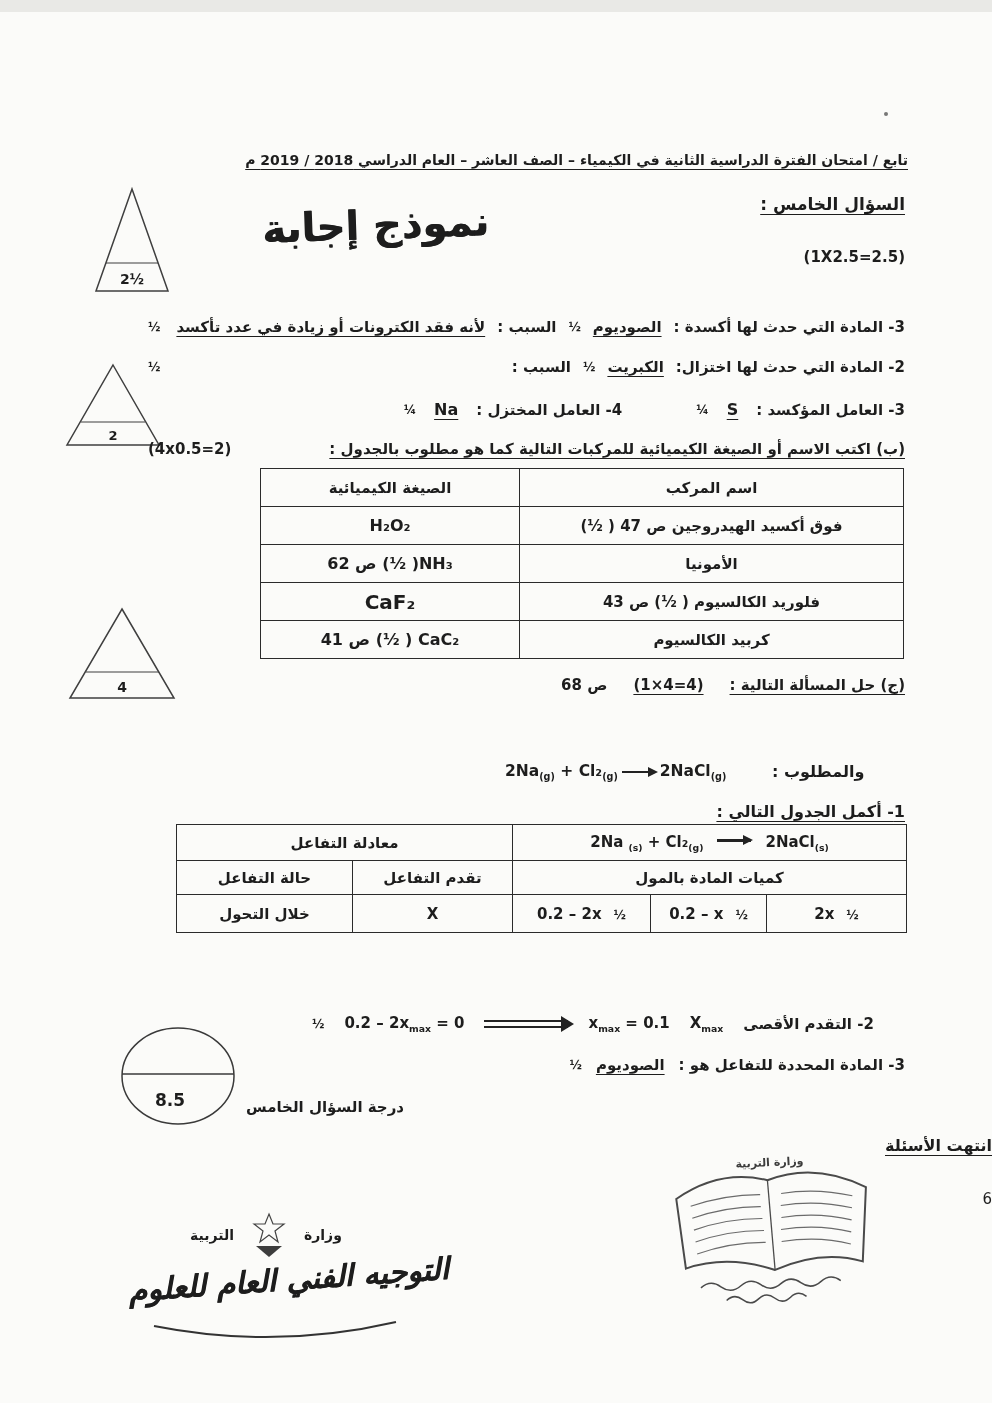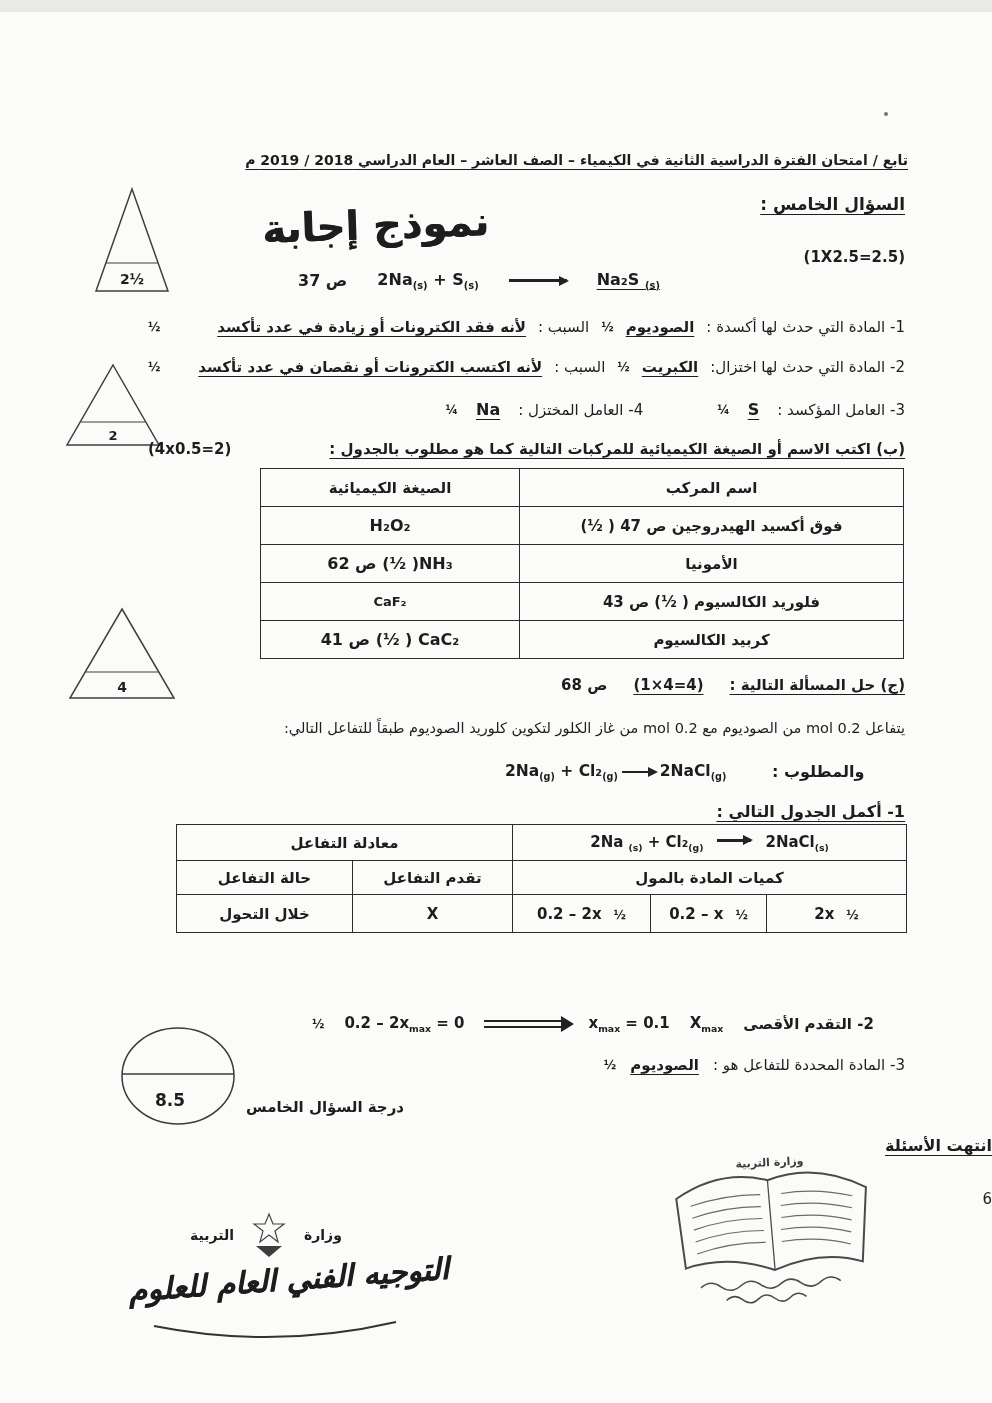--- a/index.html
+++ b/index.html
@@ -2,21 +2,21 @@
 <html lang="ar"><head>
 <meta charset="utf-8">
 <style>
   *{margin:0;padding:0;box-sizing:border-box}
   body{background:#e9e9e6;font-family:"DejaVu Sans",sans-serif}
   .page{position:relative;width:992px;height:1403px;margin:12px auto;background:#fbfbf9;color:#1d1d1d;overflow:hidden}
   .abs{position:absolute;white-space:nowrap}
   .row{position:absolute;display:flex;align-items:center;gap:22px;font-size:15px;white-space:nowrap}
   .rtl{direction:rtl}
   .b{font-weight:700}
-  .sb{font-weight:400}
+  .sb{font-weight:700}
   .ul{text-decoration:underline;text-underline-offset:4px;text-decoration-thickness:1.4px}
   .mk{font-size:12px;font-weight:700}
   .push{margin-right:auto}
   .arrow{display:inline-block;position:relative;height:2.4px;background:#222;vertical-align:middle}
   .arrow::after{content:"";position:absolute;right:-2px;top:50%;transform:translateY(-50%);
     border-left:10px solid #222;border-top:5px solid transparent;border-bottom:5px solid transparent}
   .arrow-lg{width:58px}.arrow-sm{width:34px}
   .dbl{display:inline-block;position:relative;width:84px;height:8px;border-top:2.2px solid #222;border-bottom:2.2px solid #222}
   .dbl::after{content:"";position:absolute;right:-6px;top:50%;transform:translateY(-50%);
     border-left:13px solid #222;border-top:8px solid transparent;border-bottom:8px solid transparent}
@@ -54,42 +54,35 @@
   <svg class="tri abs" style="top:174px;left:94px" width="76" height="108" viewBox="0 0 76 108">
     <polygon points="38,3 74,105 2,105"></polygon>
     <line x1="12" y1="77" x2="64" y2="77"></line>
     <text x="38" y="98" font-size="14">2½</text>
   </svg>
 
   <div class="row rtl" style="top:236px;right:87px;gap:30px">
     <span class="b" dir="ltr">(1X2.5=2.5)</span>
   </div>
 
-  <div class="row" style="top:258px;left:298px;gap:30px;font-size:16px">
-    <span class="b" dir="rtl">ص 37</span>
-    <span class="b"><span>2Na</span><sub>(s)</sub><span> + S</span><sub>(s)</sub></span>
-    <span class="arrow arrow-lg"></span>
-    <span class="b ul"><span>Na₂S </span><sub>(s)</sub></span>
-  </div>
 
   <div class="row rtl" style="top:306px;right:87px;width:757px;gap:12px">
-    <span class="sb">1- المادة التي حدث لها أكسدة :</span>
+    <span class="sb">3- المادة التي حدث لها أكسدة :</span>
     <span class="b ul">الصوديوم</span>
     <span class="mk">½</span>
     <span class="sb">السبب :</span>
     <span class="b ul">لأنه فقد الكترونات أو زيادة في عدد تأكسد</span>
     <span class="mk push">½</span>
   </div>
 
   <div class="row rtl" style="top:346px;right:87px;width:757px;gap:12px">
     <span class="sb">2- المادة التي حدث لها اختزال:</span>
     <span class="b ul">الكبريت</span>
     <span class="mk">½</span>
     <span class="sb">السبب :</span>
-    <span class="b ul">لأنه اكتسب الكترونات أو نقصان في عدد تأكسد</span>
     <span class="mk push">½</span>
   </div>
 
   <div class="row rtl" style="top:388px;right:87px;gap:18px">
     <span class="sb">3- العامل المؤكسد :</span>
     <span class="b ul" style="font-size:16px">S</span>
     <span class="mk" style="margin-left:56px">¼</span>
     <span class="sb">4- العامل المختزل :</span>
     <span class="b ul" style="font-size:16px">Na</span>
     <span class="mk">¼</span>
@@ -119,42 +112,41 @@
     <tr>
       <td>فوق أكسيد الهيدروجين ص 47 ( ½)</td>
       <td style="font-size:16px">H₂O₂</td>
     </tr>
     <tr>
       <td>الأمونيا</td>
       <td style="font-size:16px">NH₃( ½) ص 62</td>
     </tr>
     <tr>
       <td>فلوريد الكالسيوم ( ½) ص 43</td>
-      <td style="font-size:13px">CaF₂</td>
+      <td style="font-size:20px">CaF₂</td>
     </tr>
     <tr>
       <td>كربيد الكالسيوم</td>
       <td style="font-size:16px">CaC₂ ( ½) ص 41</td>
     </tr>
   </tbody>
     </table>
 
   <svg class="tri abs" style="top:594px;left:66px" width="112" height="96" viewBox="0 0 112 96">
     <polygon points="56,3 108,92 4,92"></polygon>
     <line x1="20" y1="66" x2="93" y2="66"></line>
     <text x="56" y="86" font-size="14">4</text>
   </svg>
 
   <div class="row rtl" style="top:664px;right:87px;gap:26px">
     <span class="b ul">(ج) حل المسألة التالية :</span>
     <span class="b ul" dir="ltr">(1×4=4)</span>
     <span class="b">ص 68</span>
   </div>
 
-  <div class="abs rtl sb" style="top:708px;right:87px;font-size:14.5px">يتفاعل 0.2 mol من الصوديوم مع 0.2 mol من غاز الكلور لتكوين كلوريد الصوديوم طبقاً للتفاعل التالي:</div>
 
   <div class="row" style="top:750px;left:505px;gap:4px;font-size:15.5px">
     <span class="b"><span>2Na</span><sub>(g)</sub><span> + Cl₂</span><sub>(g)</sub></span>
     <span class="arrow arrow-sm"></span>
     <span class="b"><span>2NaCl</span><sub>(g)</sub></span>
   </div>
   <div class="abs rtl b" style="top:750px;left:772px">والمطلوب :</div>
 
   <div class="abs rtl b ul" style="top:790px;right:87px">1- أكمل الجدول التالي :</div>
 

